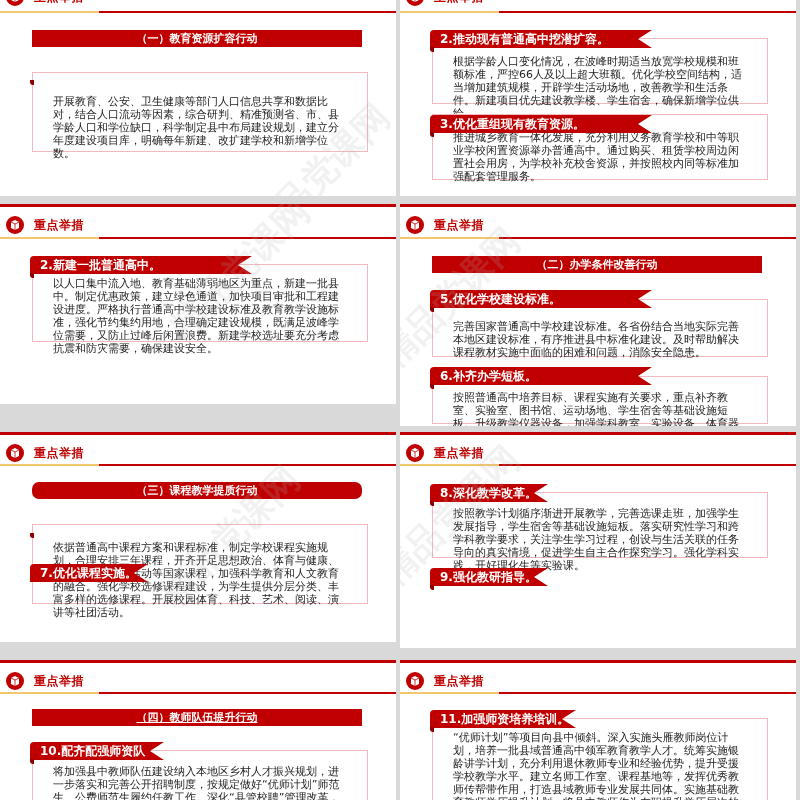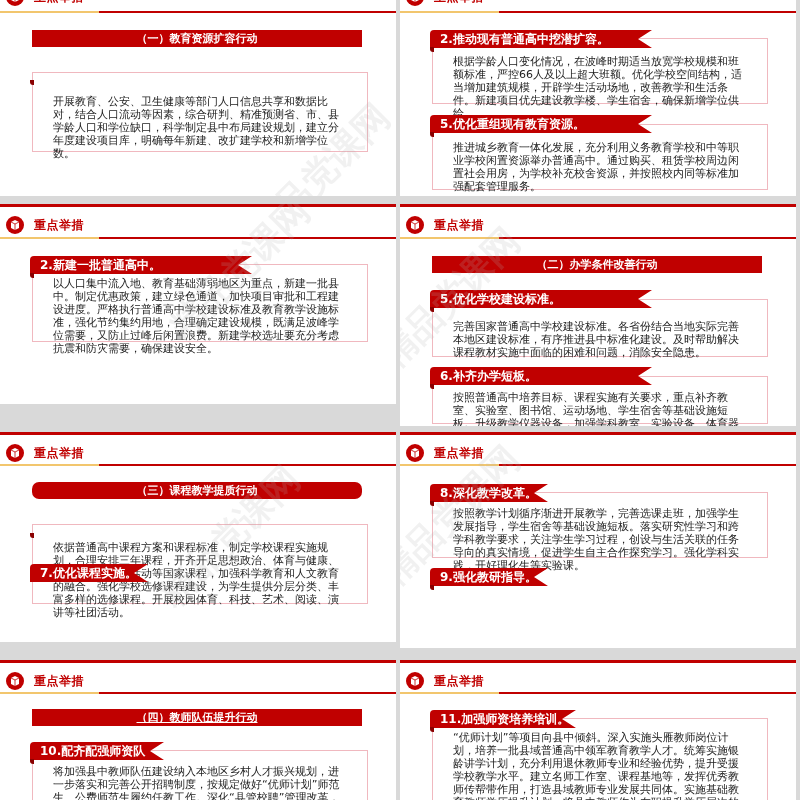--- a/index.html
+++ b/index.html
@@ -84,24 +84,24 @@
       </div>
       <div class="hdr-title">重点举措</div>
     </div>
     <div class="hdr-line-gold" style="top:11px;"></div>
     <div class="hdr-line-red" style="top:11px;"></div>
     <div class="item-box" style="top:38px; height:66px;">
       <div class="item-text" style="padding-top:16px;">根据学龄人口变化情况，在波峰时期适当放宽学校规模和班额标准，严控66人及以上超大班额。优化学校空间结构，适当增加建筑规模，开辟学生活动场地，改善教学和生活条件。新建项目优先建设教学楼、学生宿舍，确保新增学位供给。</div>
     </div>
     <div class="ribbon" style="top:30px; width:222px;">2.推动现有普通高中挖潜扩容。</div>
     <div class="ribbon-tail" style="top:47px;"></div>
-    <div class="item-box" style="top:124px; height:66px;">
+    <div class="item-box" style="top:114px; height:66px;">
       <div class="item-text" style="padding-top:16px;">推进城乡教育一体化发展，充分利用义务教育学校和中等职业学校闲置资源举办普通高中。通过购买、租赁学校周边闲置社会用房，为学校补充校舍资源，并按照校内同等标准加强配套管理服务。</div>
     </div>
-    <div class="ribbon" style="top:115px; width:222px;">5.优化重组现有教育资源。</div>
+    <div class="ribbon" style="top:115px; width:222px;">3.优化重组现有教育资源。</div>
     <div class="ribbon-tail" style="top:132px;"></div>
   </div>
 
   <div class="slide" style="left:0; top:204px; height:200px;">
     <div class="slide-topbar"></div>
     <div class="slide-header" style="top:6px;">
       <div class="hdr-icon">
         <svg viewBox="0 0 12 12">
             <path d="M2 3 L6 1 L10 3 L10 9 L6 11 L2 9 Z" fill="#fff"></path>
             <path d="M6 5 L6 11 M2 3 L6 5 L10 3" stroke="#c00000" stroke-width="0.8" fill="none"></path>

